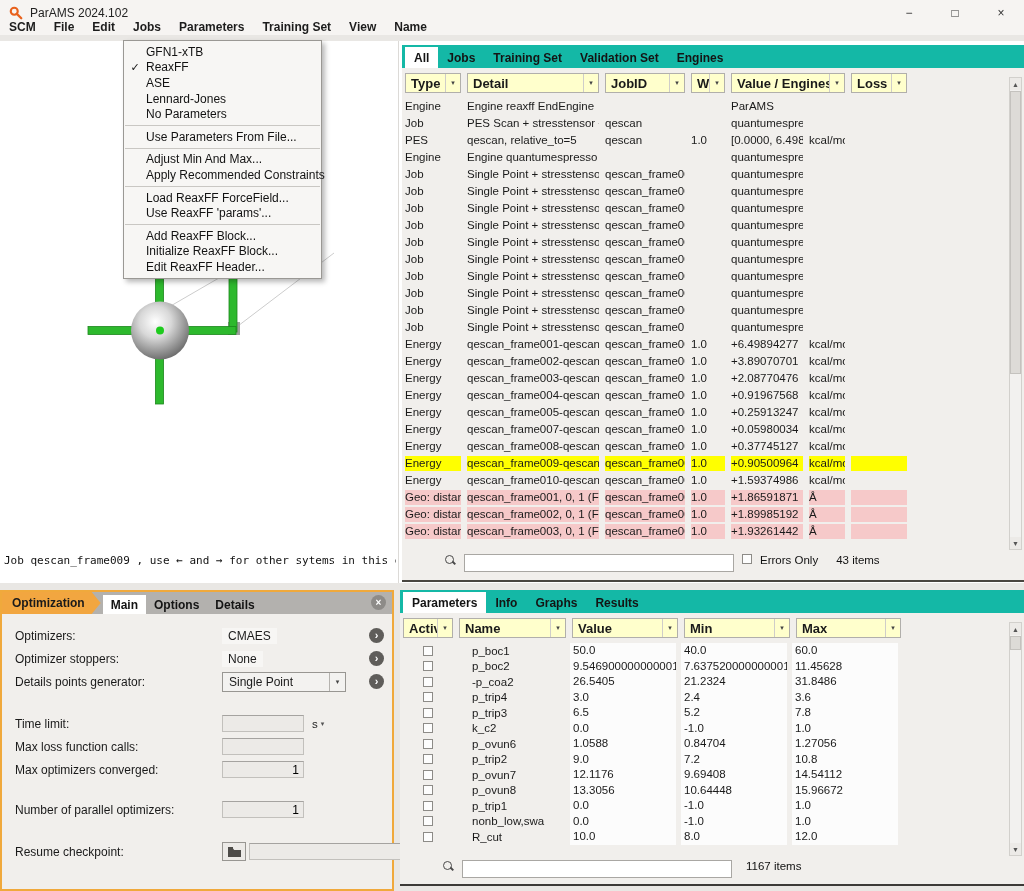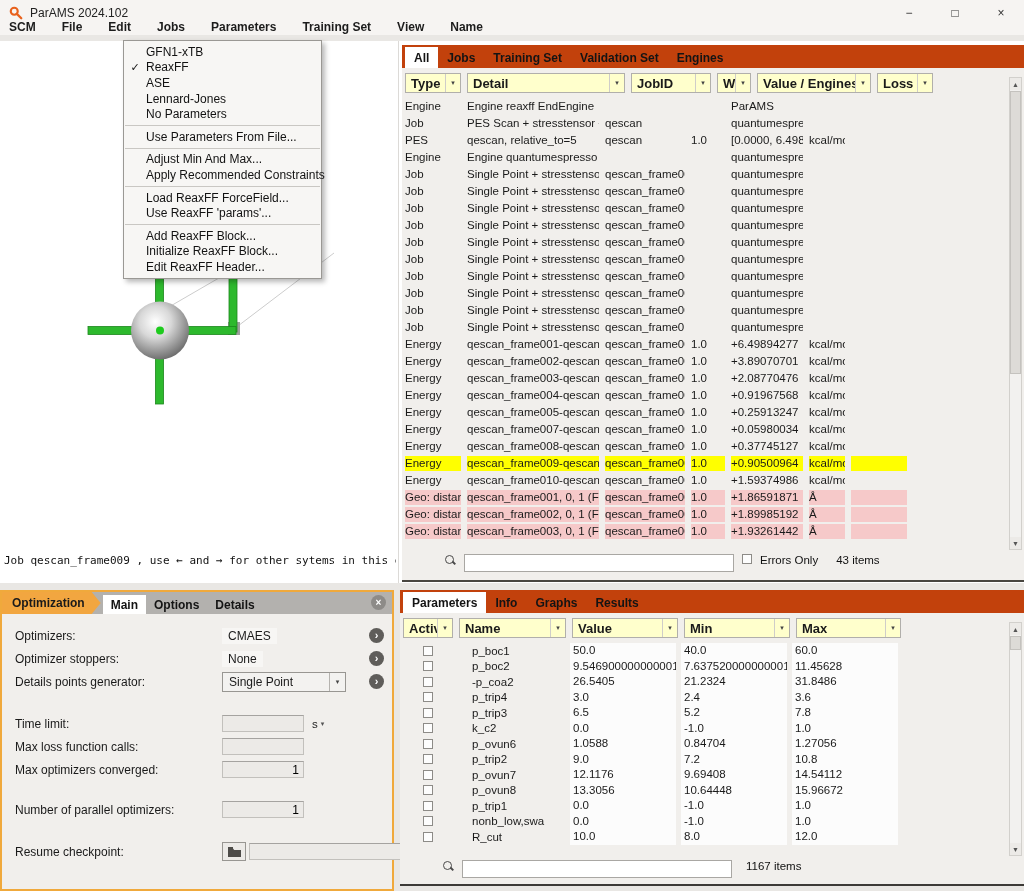--- a/index.html
+++ b/index.html
@@ -12,30 +12,30 @@
   
   .titlebar{position:absolute;left:0;top:0;width:1024px;height:26px;background:#f6f4f2;
     display:flex;align-items:center;}
   .app-icon{width:14px;height:14px;margin:0 7px 0 9px;}
   .title-text{font-size:12px;color:#222;}
   .win-controls{margin-left:auto;display:flex;height:100%;}
   .win-btn{width:46px;height:100%;display:flex;align-items:center;justify-content:center;
     font-size:12px;color:#333;cursor:default;}
   
   .menubar{position:absolute;left:0;top:20px;width:1024px;height:15px;background:#f6f4f2;
-    display:flex;align-items:center;font-size:12px;font-weight:bold;color:#1c1c1c;gap:8px;}
+    display:flex;align-items:center;font-size:12px;font-weight:bold;color:#1c1c1c;}
   .menubar .mb-item{padding:0 9px;height:15px;line-height:15px;}
   
   .main-top{position:absolute;left:0;top:41px;width:1024px;height:542px;background:#ffffff;}
   .viewer{position:absolute;left:0;top:0;width:398px;height:542px;border-right:1px solid #dcdad7;
     background:#ffffff;overflow:hidden;}
   .status-line{position:absolute;left:4px;top:513px;width:392px;white-space:nowrap;overflow:hidden;
     font-family:"DejaVu Sans Mono",monospace;font-size:11px;color:#111;}
   
-  .tabbar{height:23px;background:#c2410c;display:flex;align-items:flex-end;padding-left:3px;}
+  .tabbar{height:23px;background:#14b8a6;display:flex;align-items:flex-end;padding-left:3px;}
   .tab{font-weight:bold;font-size:12px;padding:4px 9px 3px 9px;color:#141414;white-space:nowrap;}
   .tab.state-selected{background:#ffffff;}
   .thead{display:flex;align-items:center;height:30px;padding-left:3px;gap:6px;}
   .combo{height:20px;background:#ffffcc;border:1px solid #b1afab;display:flex;align-items:center;
     box-sizing:border-box;}
   .combo .lbl{flex:1;padding:0 5px;font-size:13px;white-space:nowrap;overflow:hidden;font-weight:bold;}
   .combo .arr{width:14px;align-self:stretch;border-left:1px solid #cfcdc9;display:flex;
     align-items:center;justify-content:center;font-size:7px;color:#444;}
   .searchbar{display:flex;padding-left:42px;gap:8px;}
   .search-input{width:262px;height:16px;border:1px solid #a9a7a3;background:#ffffff;
@@ -48,21 +48,21 @@
   .vscroll{position:absolute;width:13px;background:#f2f1ef;border:1px solid #d2d0cc;box-sizing:border-box;}
   .vs-arrow{position:absolute;left:0;width:11px;height:12px;background:#eceae7;color:#555;
     font-size:7px;display:flex;align-items:center;justify-content:center;}
   .vs-up{top:0;}
   .vs-down{bottom:0;}
   .vs-thumb{position:absolute;left:0;width:11px;background:#dddbd7;border:1px solid #c4c2be;box-sizing:border-box;}
   
   .top-panel{position:absolute;left:402px;top:4px;width:622px;height:537px;background:#f1efec;
     border-bottom:2px solid #48453f;box-sizing:border-box;}
   .thead-top .combo:nth-of-type(1){width:56px;}
-  .thead-top .combo:nth-of-type(2){width:158px;}
+  .thead-top .combo:nth-of-type(2){width:132px;}
   .thead-top .combo:nth-of-type(3){width:80px;}
   .thead-top .combo:nth-of-type(4){width:34px;}
   .thead-top .combo:nth-of-type(5){width:114px;}
   .thead-top .combo:nth-of-type(6){width:56px;}
   .ttable{position:relative;}
   .trow{display:grid;grid-template-columns:56px 132px 80px 34px 72px 36px 56px;column-gap:6px;
     height:17px;align-items:center;padding-left:3px;font-size:11.5px;}
   .trow span{white-space:nowrap;overflow:hidden;height:15px;line-height:15px;}
   .trow.state-highlight span{background:#ffff00;}
   .trow.state-error span{background:#f6c9c9;}

